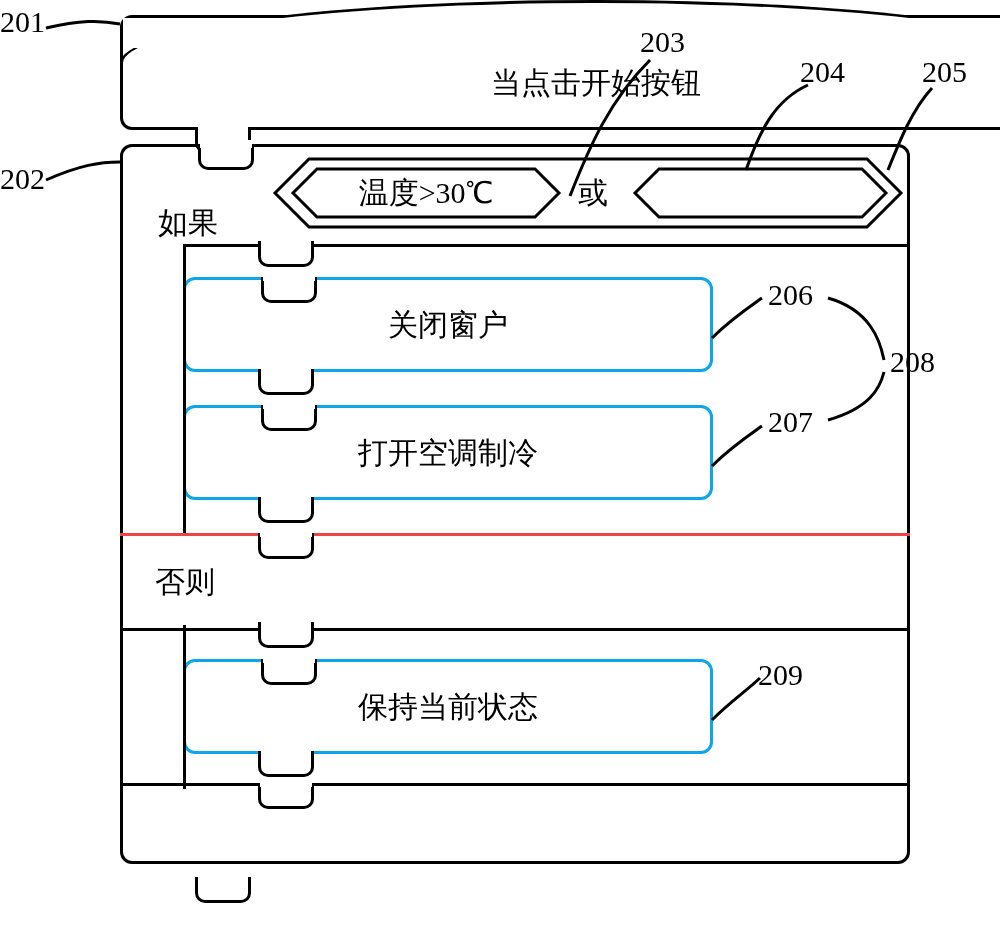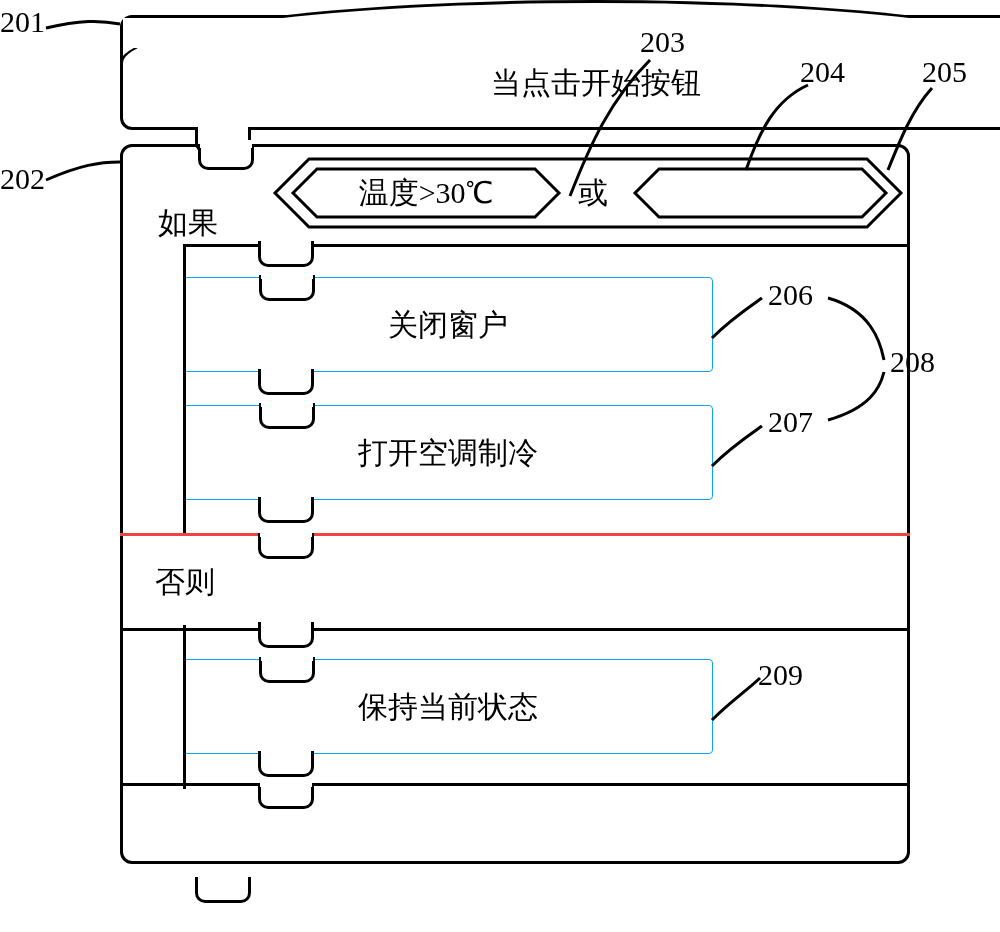--- a/index.html
+++ b/index.html
@@ -36,21 +36,21 @@
     top:-3px;
   }
   .slot-top::before {
     content:""; position:absolute; left:-1px; right:-1px; top:-4px; height:8px; background:#fff;
   }
 
   
   .cblock { left:120px; top:144px; width:790px; height:720px; }
 
   
-  .body-block { border:1px solid #0ea5e9; border-radius:4px; position:absolute; box-sizing:border-box; }
+  .body-block { border:3px solid #0ea5e9; border-radius:12px; position:absolute; box-sizing:border-box; }
 
   
   .hex {
     position:absolute; box-sizing:border-box;
   }
   .hex svg { position:absolute; left:0; top:0; width:100%; height:100%; overflow:visible; }
   .hex .txt { position:absolute; left:0; right:0; top:50%; transform:translateY(-50%); text-align:center; }
 
   .callouts { position:absolute; left:0; top:0; width:1000px; height:932px; pointer-events:none; }
 

